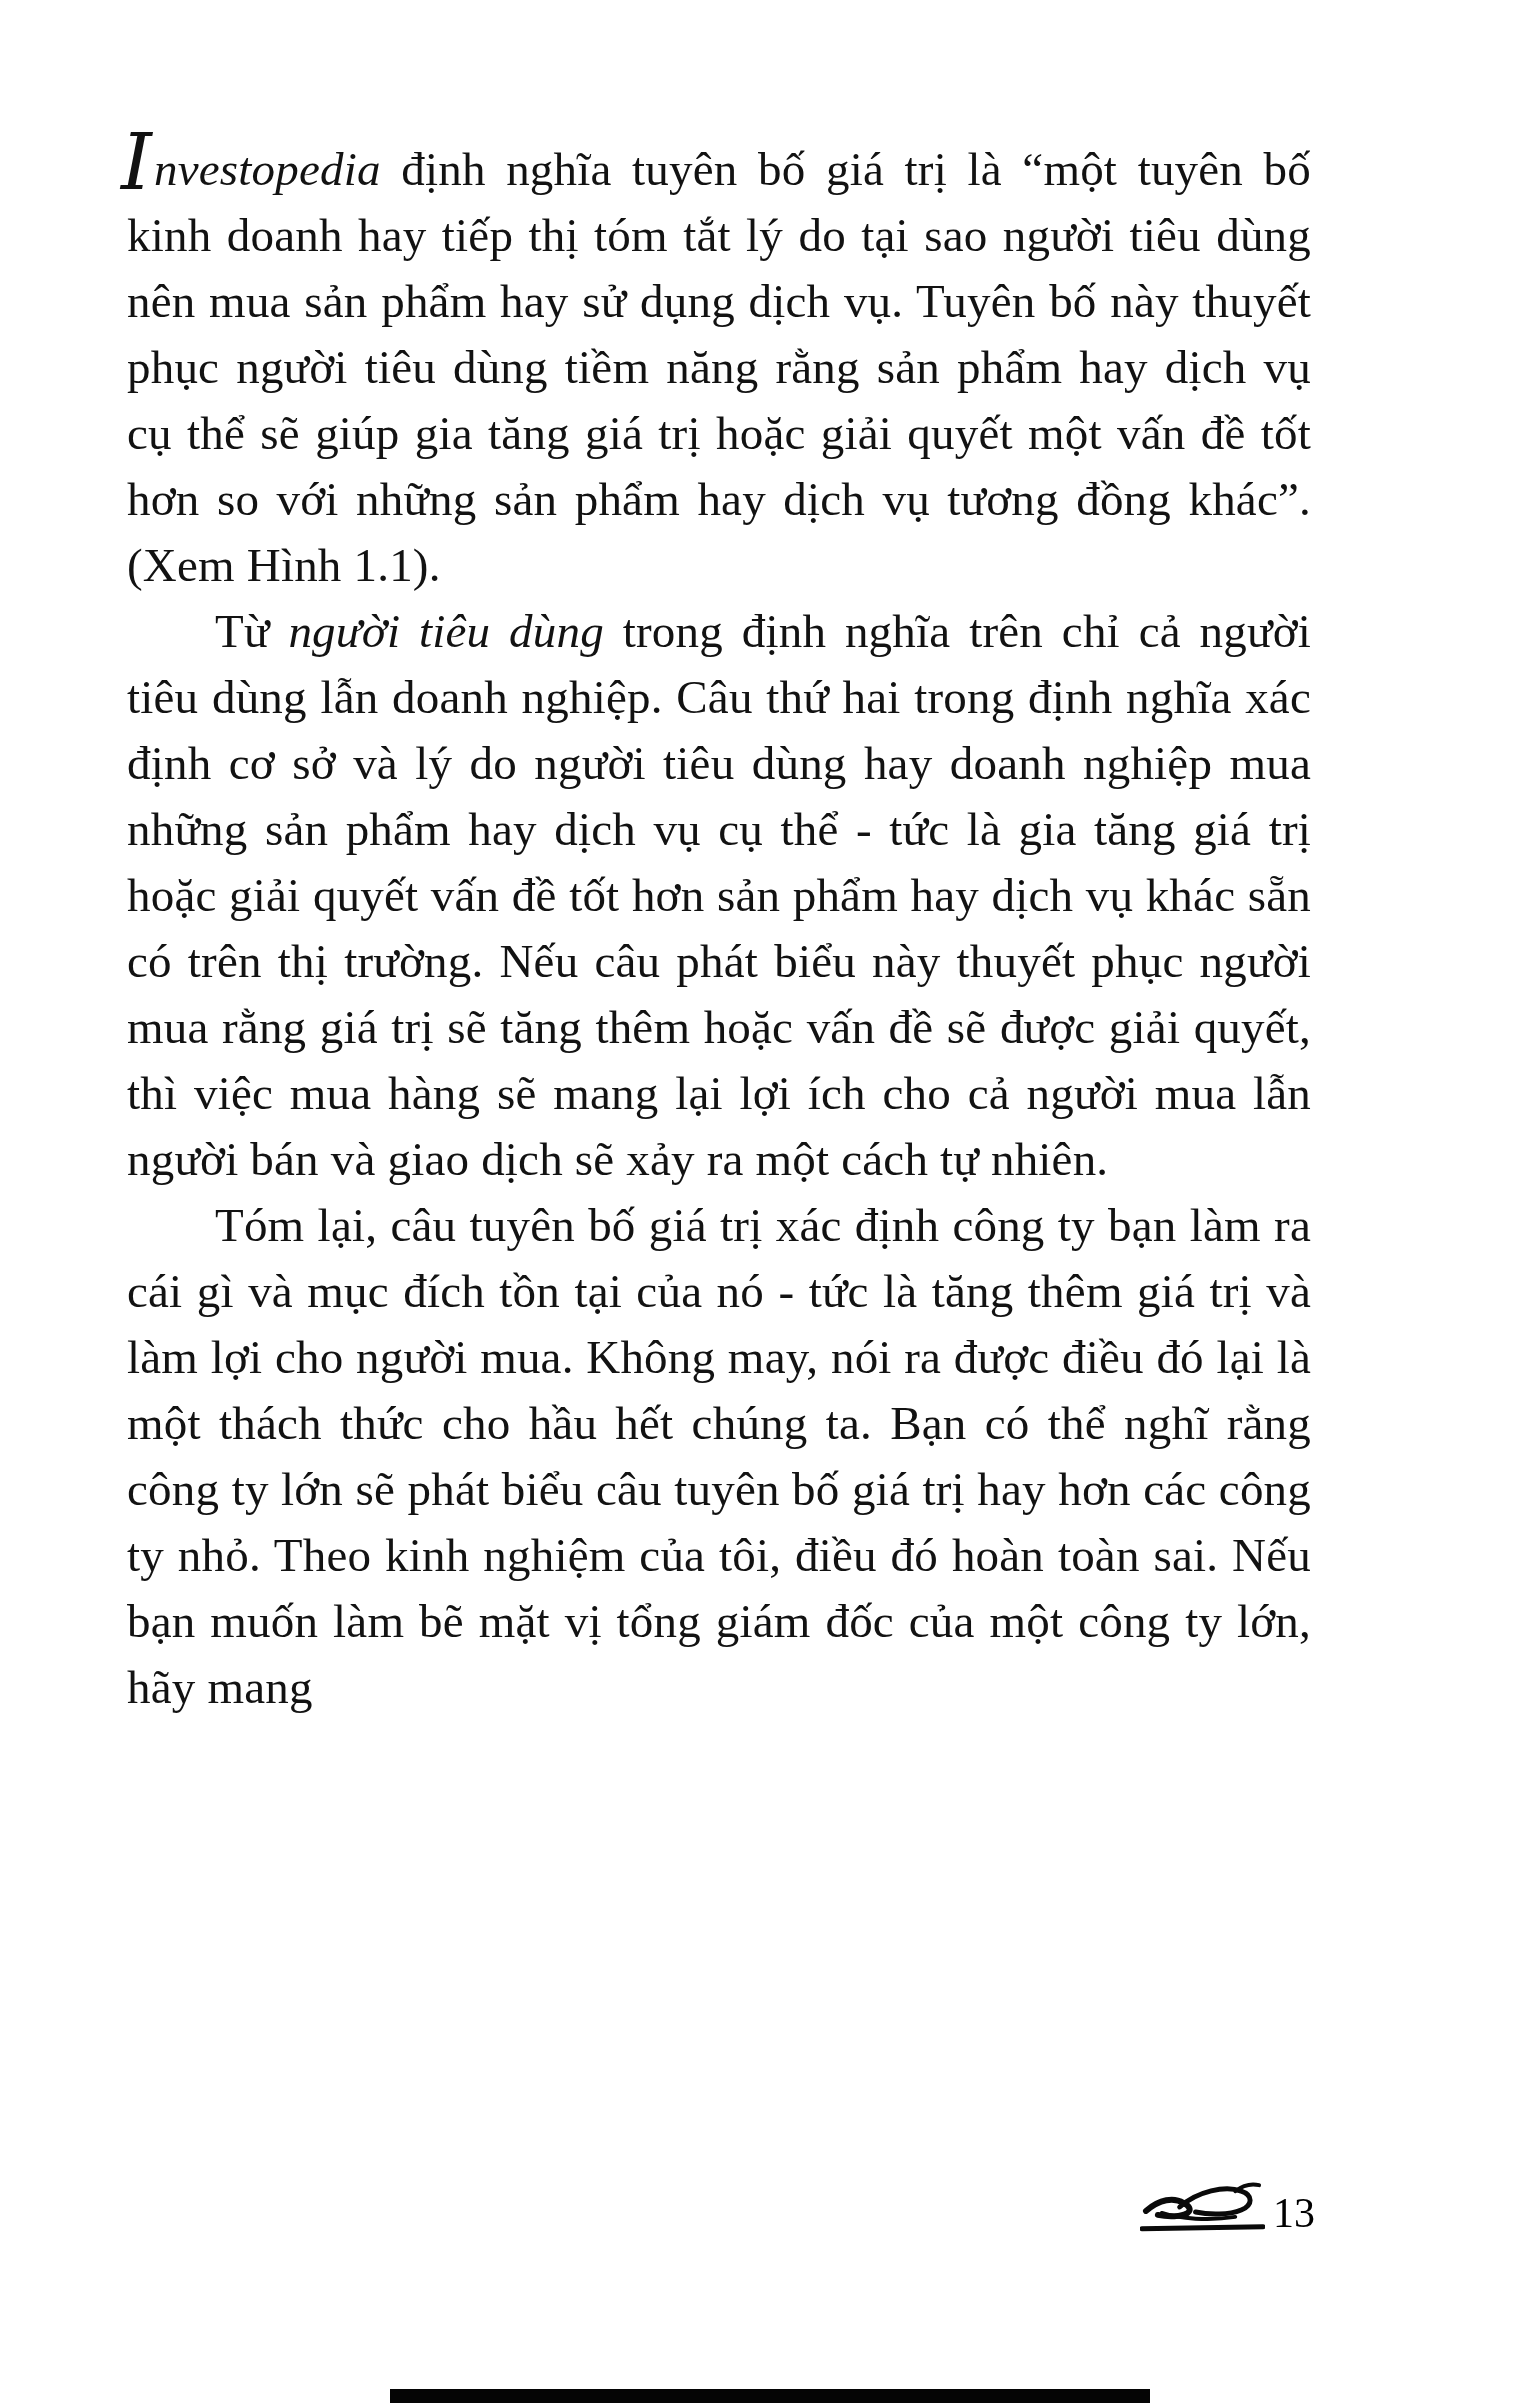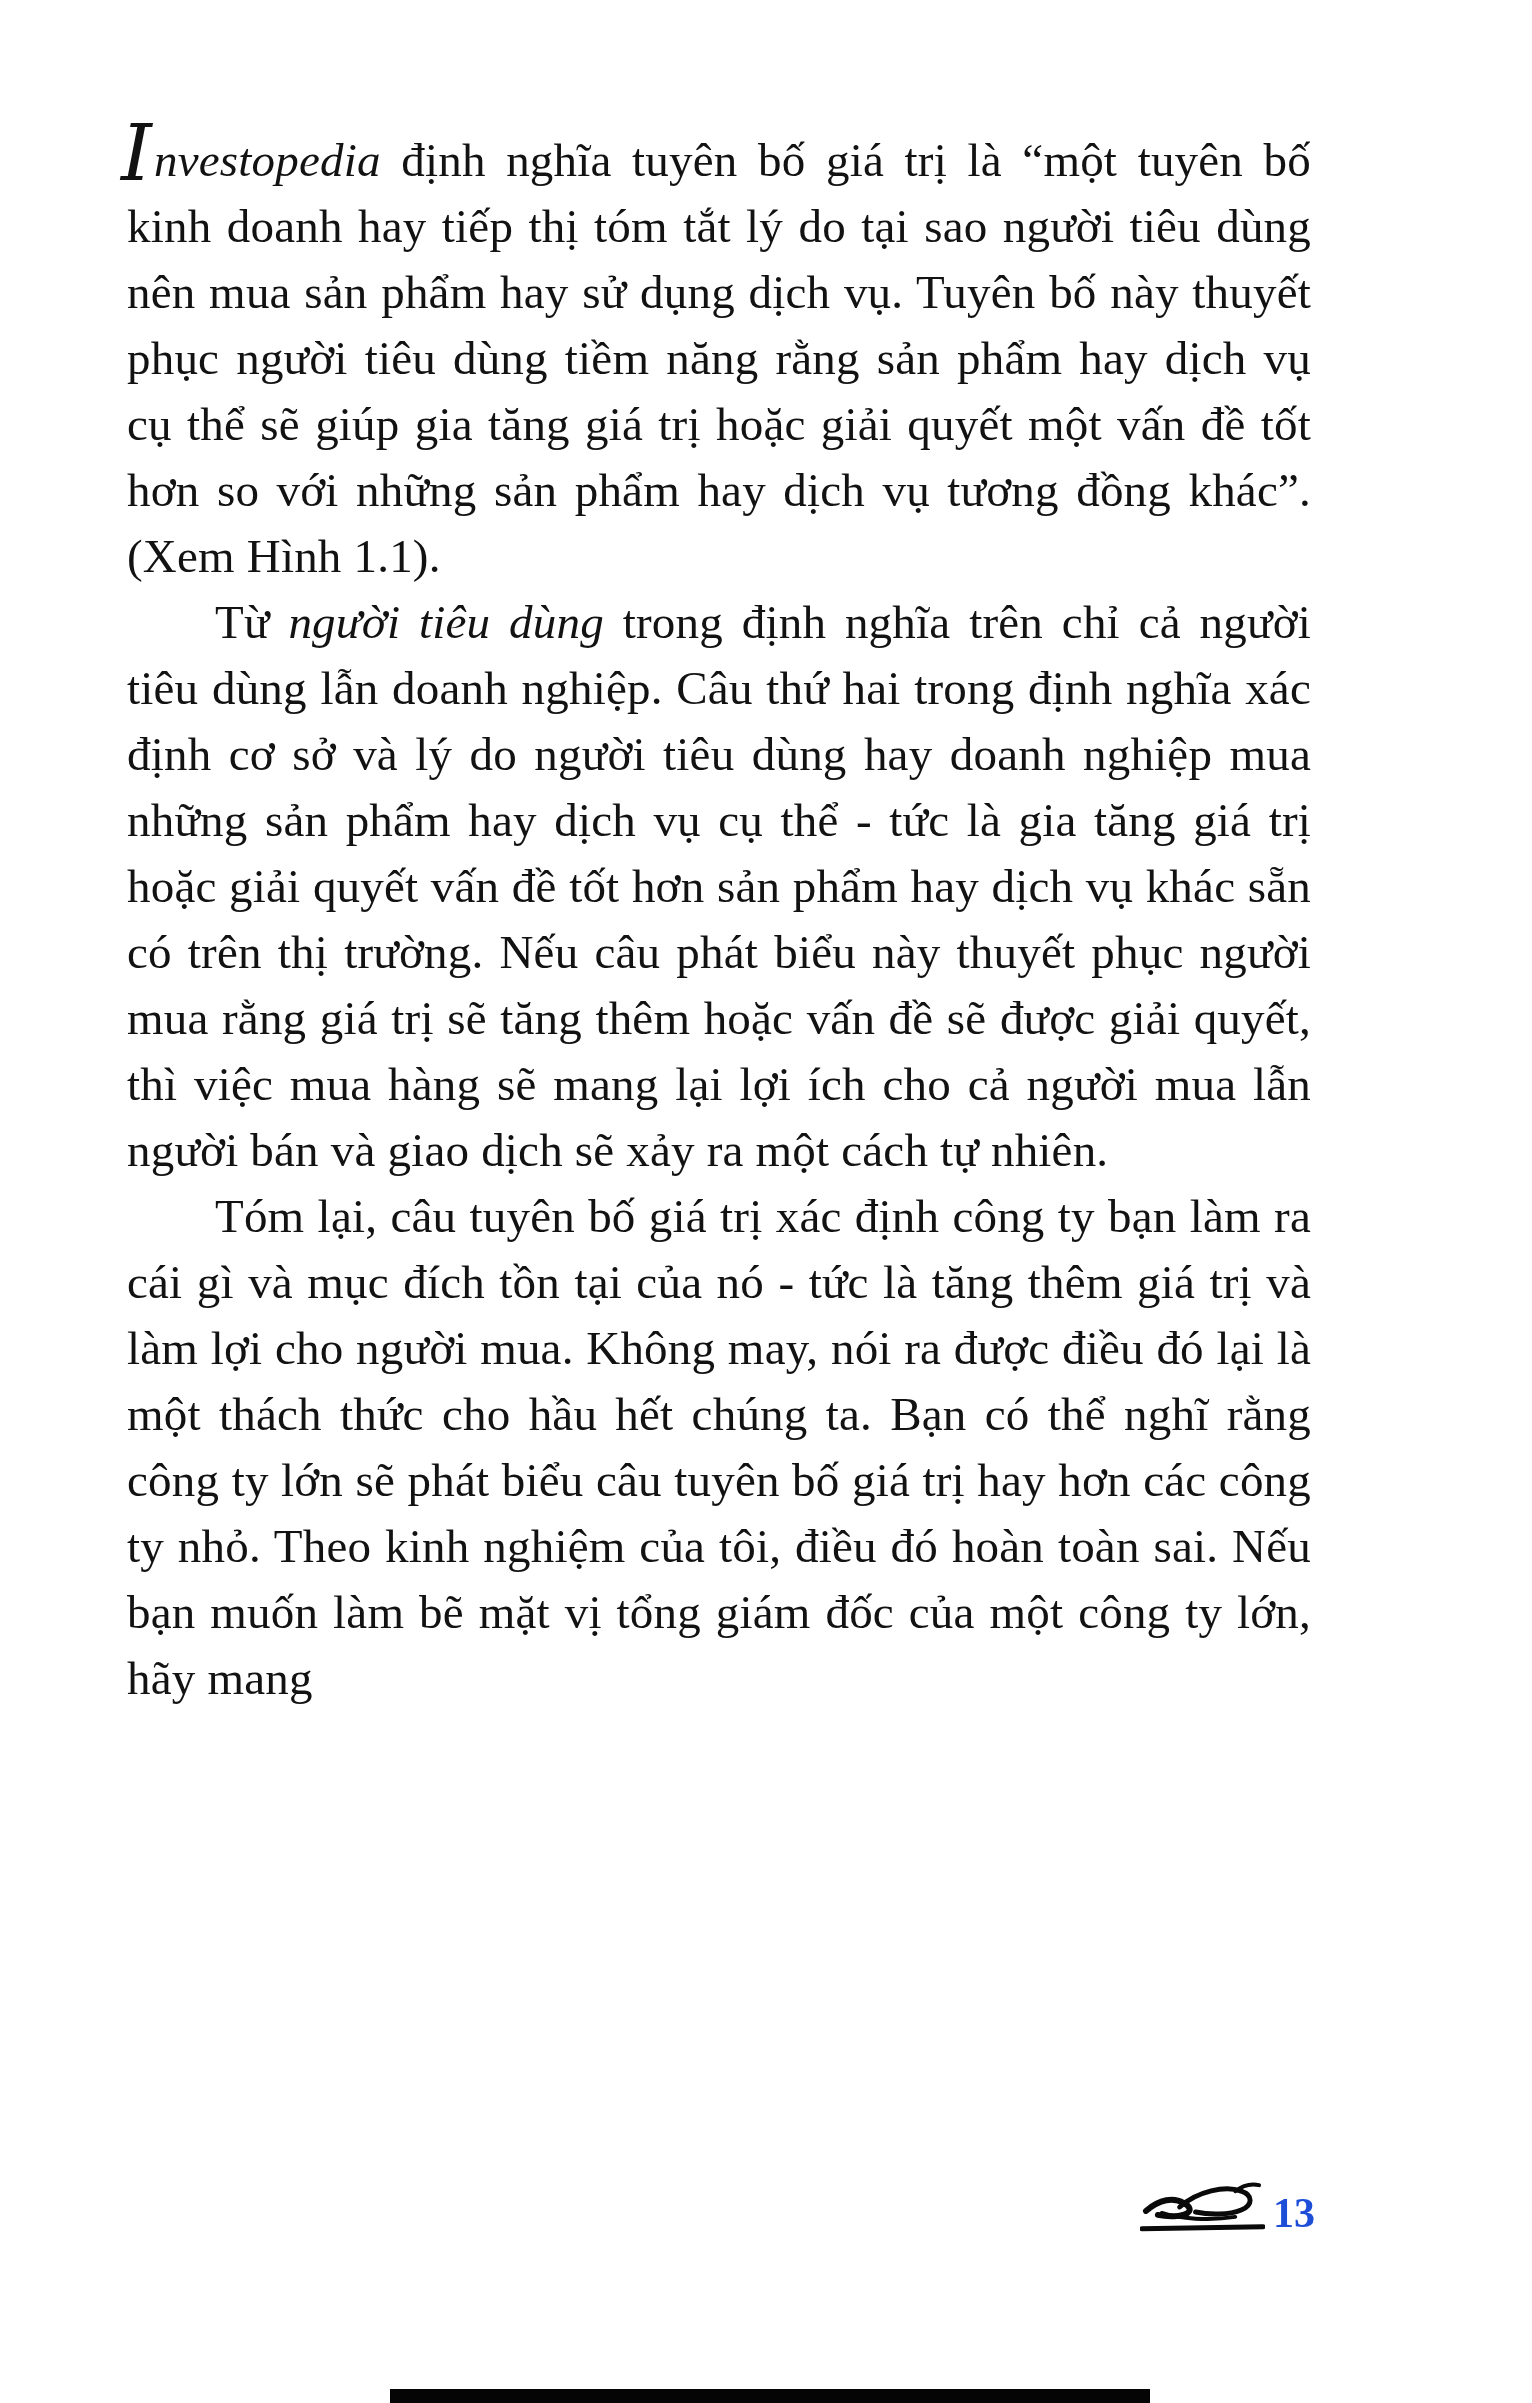--- a/index.html
+++ b/index.html
@@ -13,21 +13,21 @@
     height: 2404px;
     margin: 0 auto;
     background: #ffffff;
     overflow: hidden;
     font-family: "Liberation Serif", "DejaVu Serif", serif;
     color: #121212;
   }
   .text-block {
     position: absolute;
     left: 127px;
-    top: 127px;
+    top: 136px;
     width: 1184px;
     font-size: 47px;
     line-height: 66px;
     font-weight: 500;
     text-align: justify;
     letter-spacing: 0.2px;
   }
   .para {
     margin: 0;
     padding: 0;
@@ -56,24 +56,24 @@
     align-items: flex-end;
     gap: 8px;
   }
   .flourish {
     display: block;
     width: 125px;
     height: 58px;
   }
   .pagenum {
     font-size: 42px;
-    font-weight: 700;
+    font-weight: 400;
     line-height: 44px;
     font-family: "Liberation Serif", "DejaVu Serif", serif;
-    color: #1d4ed8;
+    color: #000000;
   }
   .bottom-bar {
     position: absolute;
     left: 390px;
     bottom: 0;
     width: 760px;
     height: 15px;
     background: #050505;
   }
 </style>

